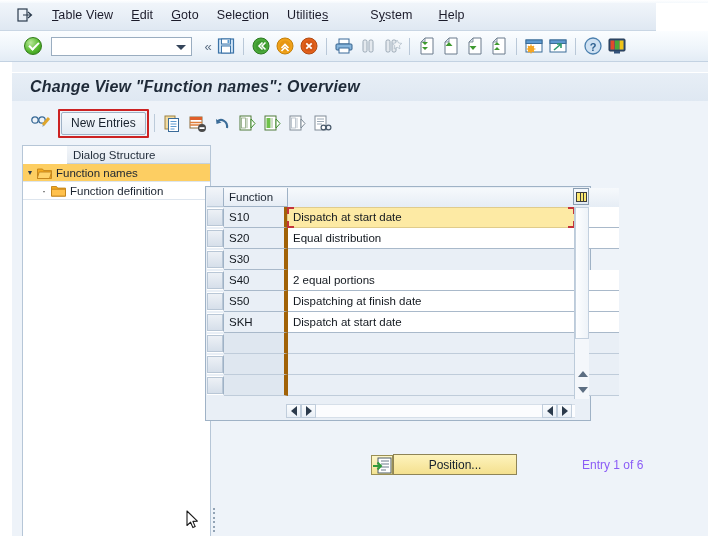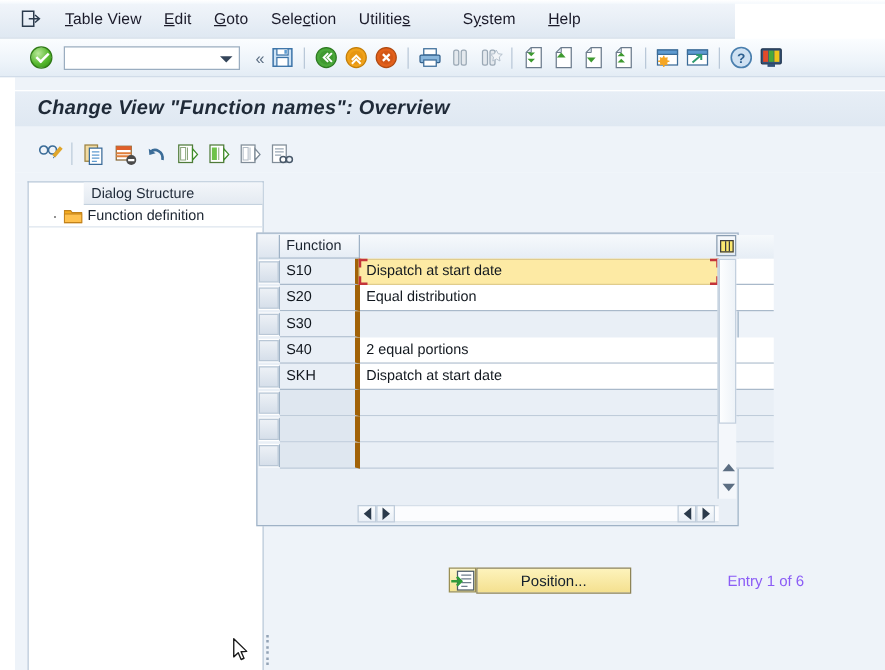--- a/index.html
+++ b/index.html
@@ -14,21 +14,21 @@
     font-size: 12px;
     color: #222222;
     overflow: hidden;
     position: relative;
   }
 
   
   .menubar {
     position: absolute;
     left: 0; top: 0;
-    width: 588px; height: 31px;
+    width: 656px; height: 31px;
     background: linear-gradient(to bottom, #f2f6fb 0%, #eaf0f7 45%, #dfe8f2 100%);
     border-bottom: 1px solid #c9d6e4;
     display: flex;
     align-items: center;
     box-sizing: border-box;
   }
   .menubar-topline {
     position: absolute;
     left: 0; top: 0; width: 708px; height: 3px;
     background: linear-gradient(to bottom,#ffffff,#f4f8fc);
@@ -478,23 +478,23 @@
   .hscroll2 {
     position: absolute;
     right: 16px; bottom: 2px;
     width: 32px; height: 14px;
     display: flex;
   }
 
   
   .posbtn-wrap {
     position: absolute;
-    left: 347px; top: 316px;
-    display: flex;
-    align-items: flex-start;
+    left: 359px; top: 316px;
+    display: flex;
+    align-items: flex-end;
   }
   .posbtn-icon {
     width: 22px; height: 20px;
     background: linear-gradient(to bottom,#fdf6c9,#f3e392);
     border: 1px solid #9a8f55;
     box-sizing: border-box;
     position: relative;
     flex: none;
   }
   .posbtn {
@@ -704,20 +704,23 @@
   <span class="glasses-icon">
     <svg width="22" height="20" viewBox="0 0 22 20">
       <circle cx="5" cy="7" r="3.2" fill="none" stroke="#3b6c98" stroke-width="1.3"></circle>
       <circle cx="12" cy="7" r="3.2" fill="none" stroke="#3b6c98" stroke-width="1.3"></circle>
       <path d="M8.2 7 h0.6" stroke="#3b6c98" stroke-width="1.3"></path>
       <path d="M13 12 L19 5" stroke="#e0a62c" stroke-width="3"></path>
       <path d="M12.3 13 L14 11.6 L13 13.8 z" fill="#3b6c98"></path>
     </svg>
   </span>
 
+  <span class="newentries-hl">
+    <button class="newentries-btn">New Entries</button>
+  </span>
 
   <span class="at-sep"></span>
 
   <span class="at-icon">
     <svg width="21" height="21" viewBox="0 0 21 21">
       <rect x="3" y="3" width="10" height="13" fill="#f3dca2" stroke="#9b8243" stroke-width="1"></rect>
       <rect x="6.5" y="5.5" width="10" height="13" fill="#ffffff" stroke="#3a6b99" stroke-width="1"></rect>
       <path d="M8.5 8.5h6 M8.5 11h6 M8.5 13.5h6 M8.5 16h4" stroke="#5e9ad0" stroke-width="1"></path>
     </svg>
   </span>
@@ -775,20 +778,30 @@
       <path d="M13.9 14.5h0.2" stroke="#49596a" stroke-width="1.2"></path>
     </svg>
   </span>
 </div>
 
 <div class="content">
 
   <div class="leftpanel">
     <div class="ds-header">Dialog Structure</div>
 
+    <div class="tree-row sel">
+      <span class="tree-arrow">▼</span>
+      <span class="folder-open">
+        <svg width="15" height="12" viewBox="0 0 15 12">
+          <path d="M0.5 2 h5 l1.2 1.6 h7.8 v7.9 h-14 z" fill="#f5ab1e" stroke="#c2821a" stroke-width=".9"></path>
+          <path d="M2.2 5 h12.3 l-2 6.5 h-12.3 z" fill="#ffd46b" stroke="#c2821a" stroke-width=".9"></path>
+        </svg>
+      </span>
+      <span class="tree-label">Function names</span>
+    </div>
 
     <div class="tree-row">
       <span class="tree-bullet">·</span>
       <span class="folder-closed">
         <svg width="15" height="12" viewBox="0 0 15 12">
           <path d="M0.5 1.5 h5 l1.2 1.6 h7.8 v8 h-14 z" fill="#f5ab1e" stroke="#c2821a" stroke-width=".9"></path>
           <path d="M0.5 4.2 h14 v6.9 h-14 z" fill="#ffc14d" stroke="#c2821a" stroke-width=".9"></path>
         </svg>
       </span>
       <span class="tree-label">Function definition</span>
@@ -843,20 +856,27 @@
       </div>
 
       <div class="tbl-row">
         <div class="rowsel">
             <div class="rowsel-inner"></div>
           </div>
         <div class="td c-func">S40</div>
         <div class="td c-desc">2 equal portions</div>
       </div>
 
+      <div class="tbl-row">
+        <div class="rowsel">
+            <div class="rowsel-inner"></div>
+          </div>
+        <div class="td c-func">S50</div>
+        <div class="td c-desc">Dispatching at finish date</div>
+      </div>
 
       <div class="tbl-row">
         <div class="rowsel">
             <div class="rowsel-inner"></div>
           </div>
         <div class="td c-func">SKH</div>
         <div class="td c-desc">Dispatch at start date</div>
       </div>
 
       <div class="tbl-row empty">

